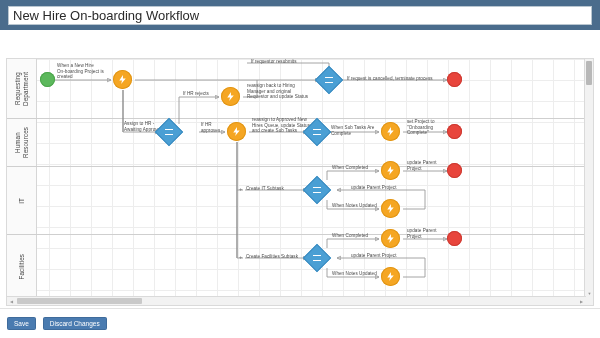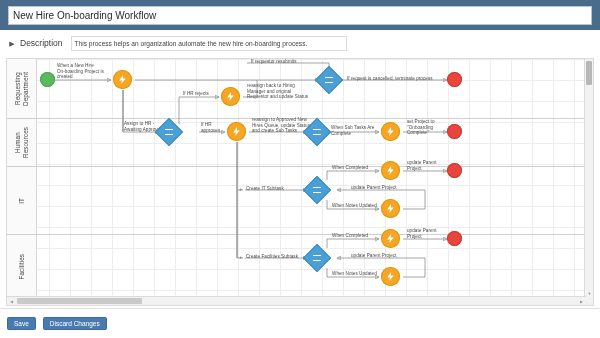--- a/index.html
+++ b/index.html
@@ -22,21 +22,21 @@
     width: 600px; height: 30px;
     background: #4a6c8c;
     display: flex; align-items: center;
   }
   .title-input {
     margin-left: 8px;
     width: 584px; height: 19px;
     background: #ffffff;
     border: 1px solid #b9c6d0;
     font-family: "Liberation Sans", sans-serif;
-    font-size: 10px;
+    font-size: 13px;
     color: #2a2a2a;
     padding: 0 4px;
     display: flex; align-items: center;
     white-space: nowrap; overflow: hidden;
   }
 
   
   .desc-row {
     position: absolute; left: 0; top: 30px;
     width: 600px; height: 26px;
@@ -208,25 +208,20 @@
 </style>
 </head>
 <body>
 
 <div id="app">
 
   <div class="titlebar">
     <div class="title-input">New Hire On-boarding Workflow</div>
   </div>
 
-  <div class="desc-row">
-    <div class="desc-toggle">▶</div>
-    <div class="desc-label">Description</div>
-    <div class="desc-input" title="Description">This process helps an organization automate the new hire on-boarding process.</div>
-  </div>
 
   <div class="canvas-wrap">
     <div class="canvas"></div>
 
     <div class="lane-gutter"></div>
     <div class="lane" style="top:0;height:60px;">
       <div class="lane-label">
         <span>Requesting
 Department</span>
       </div>

